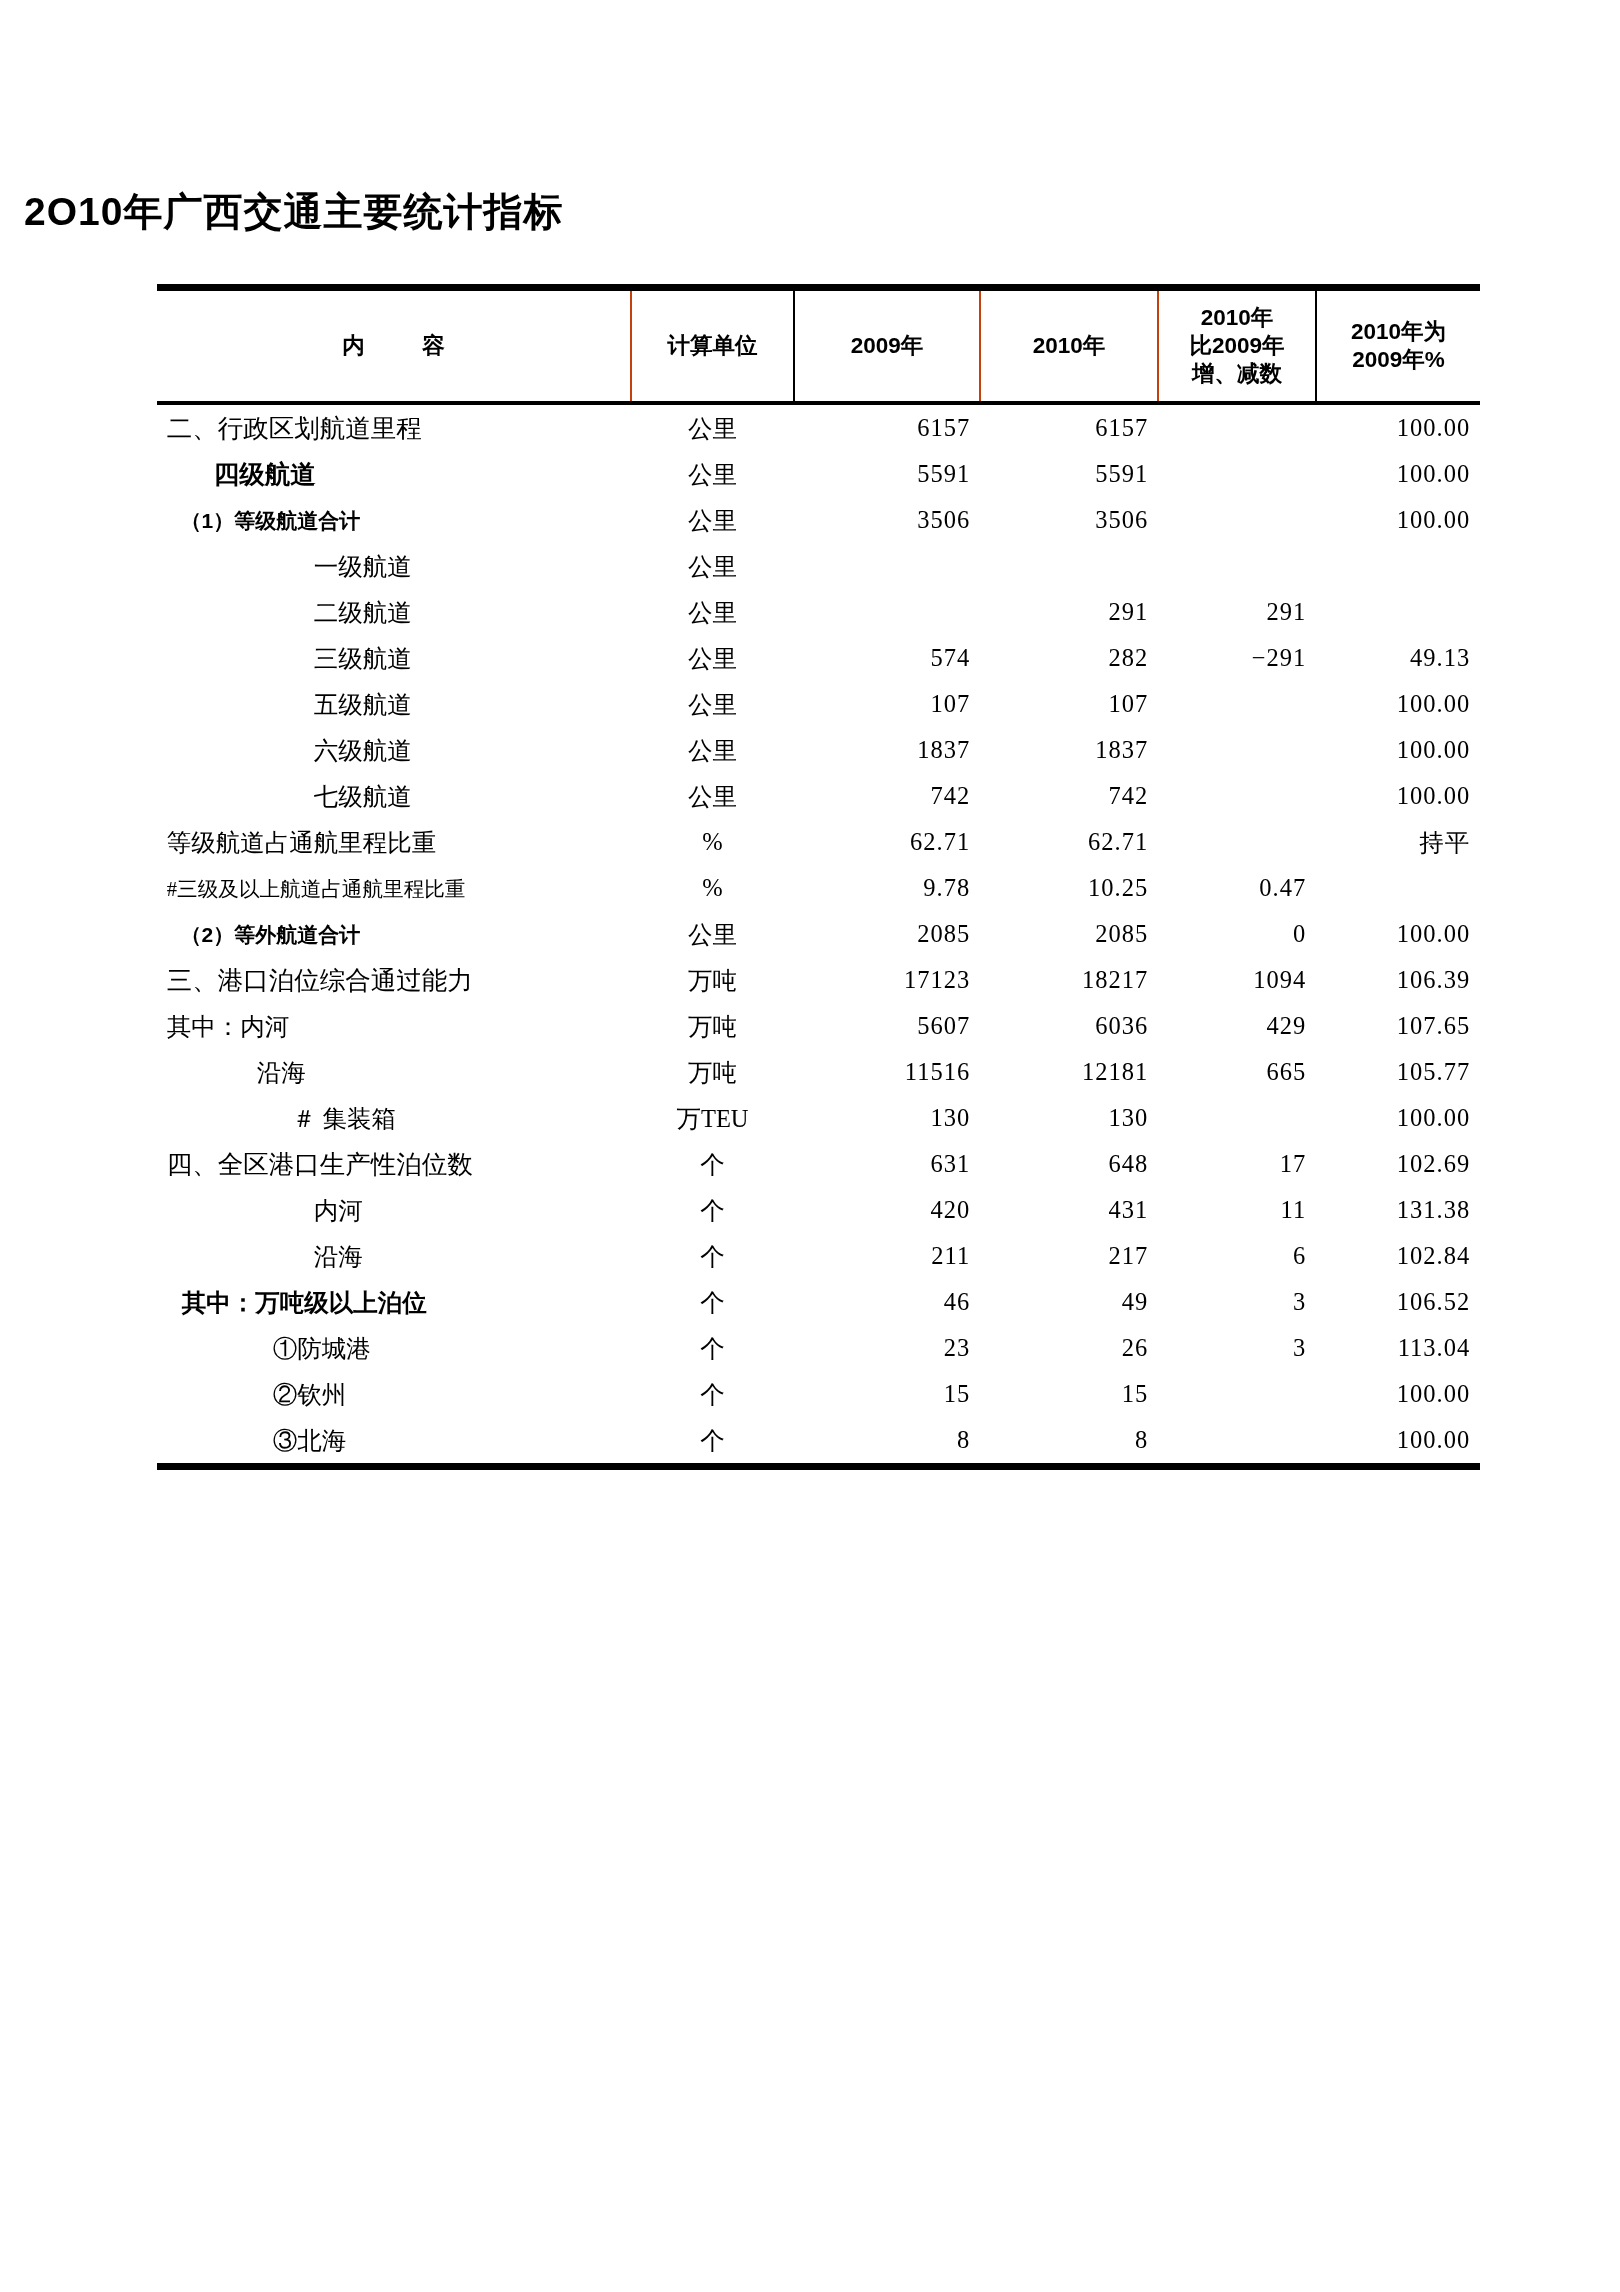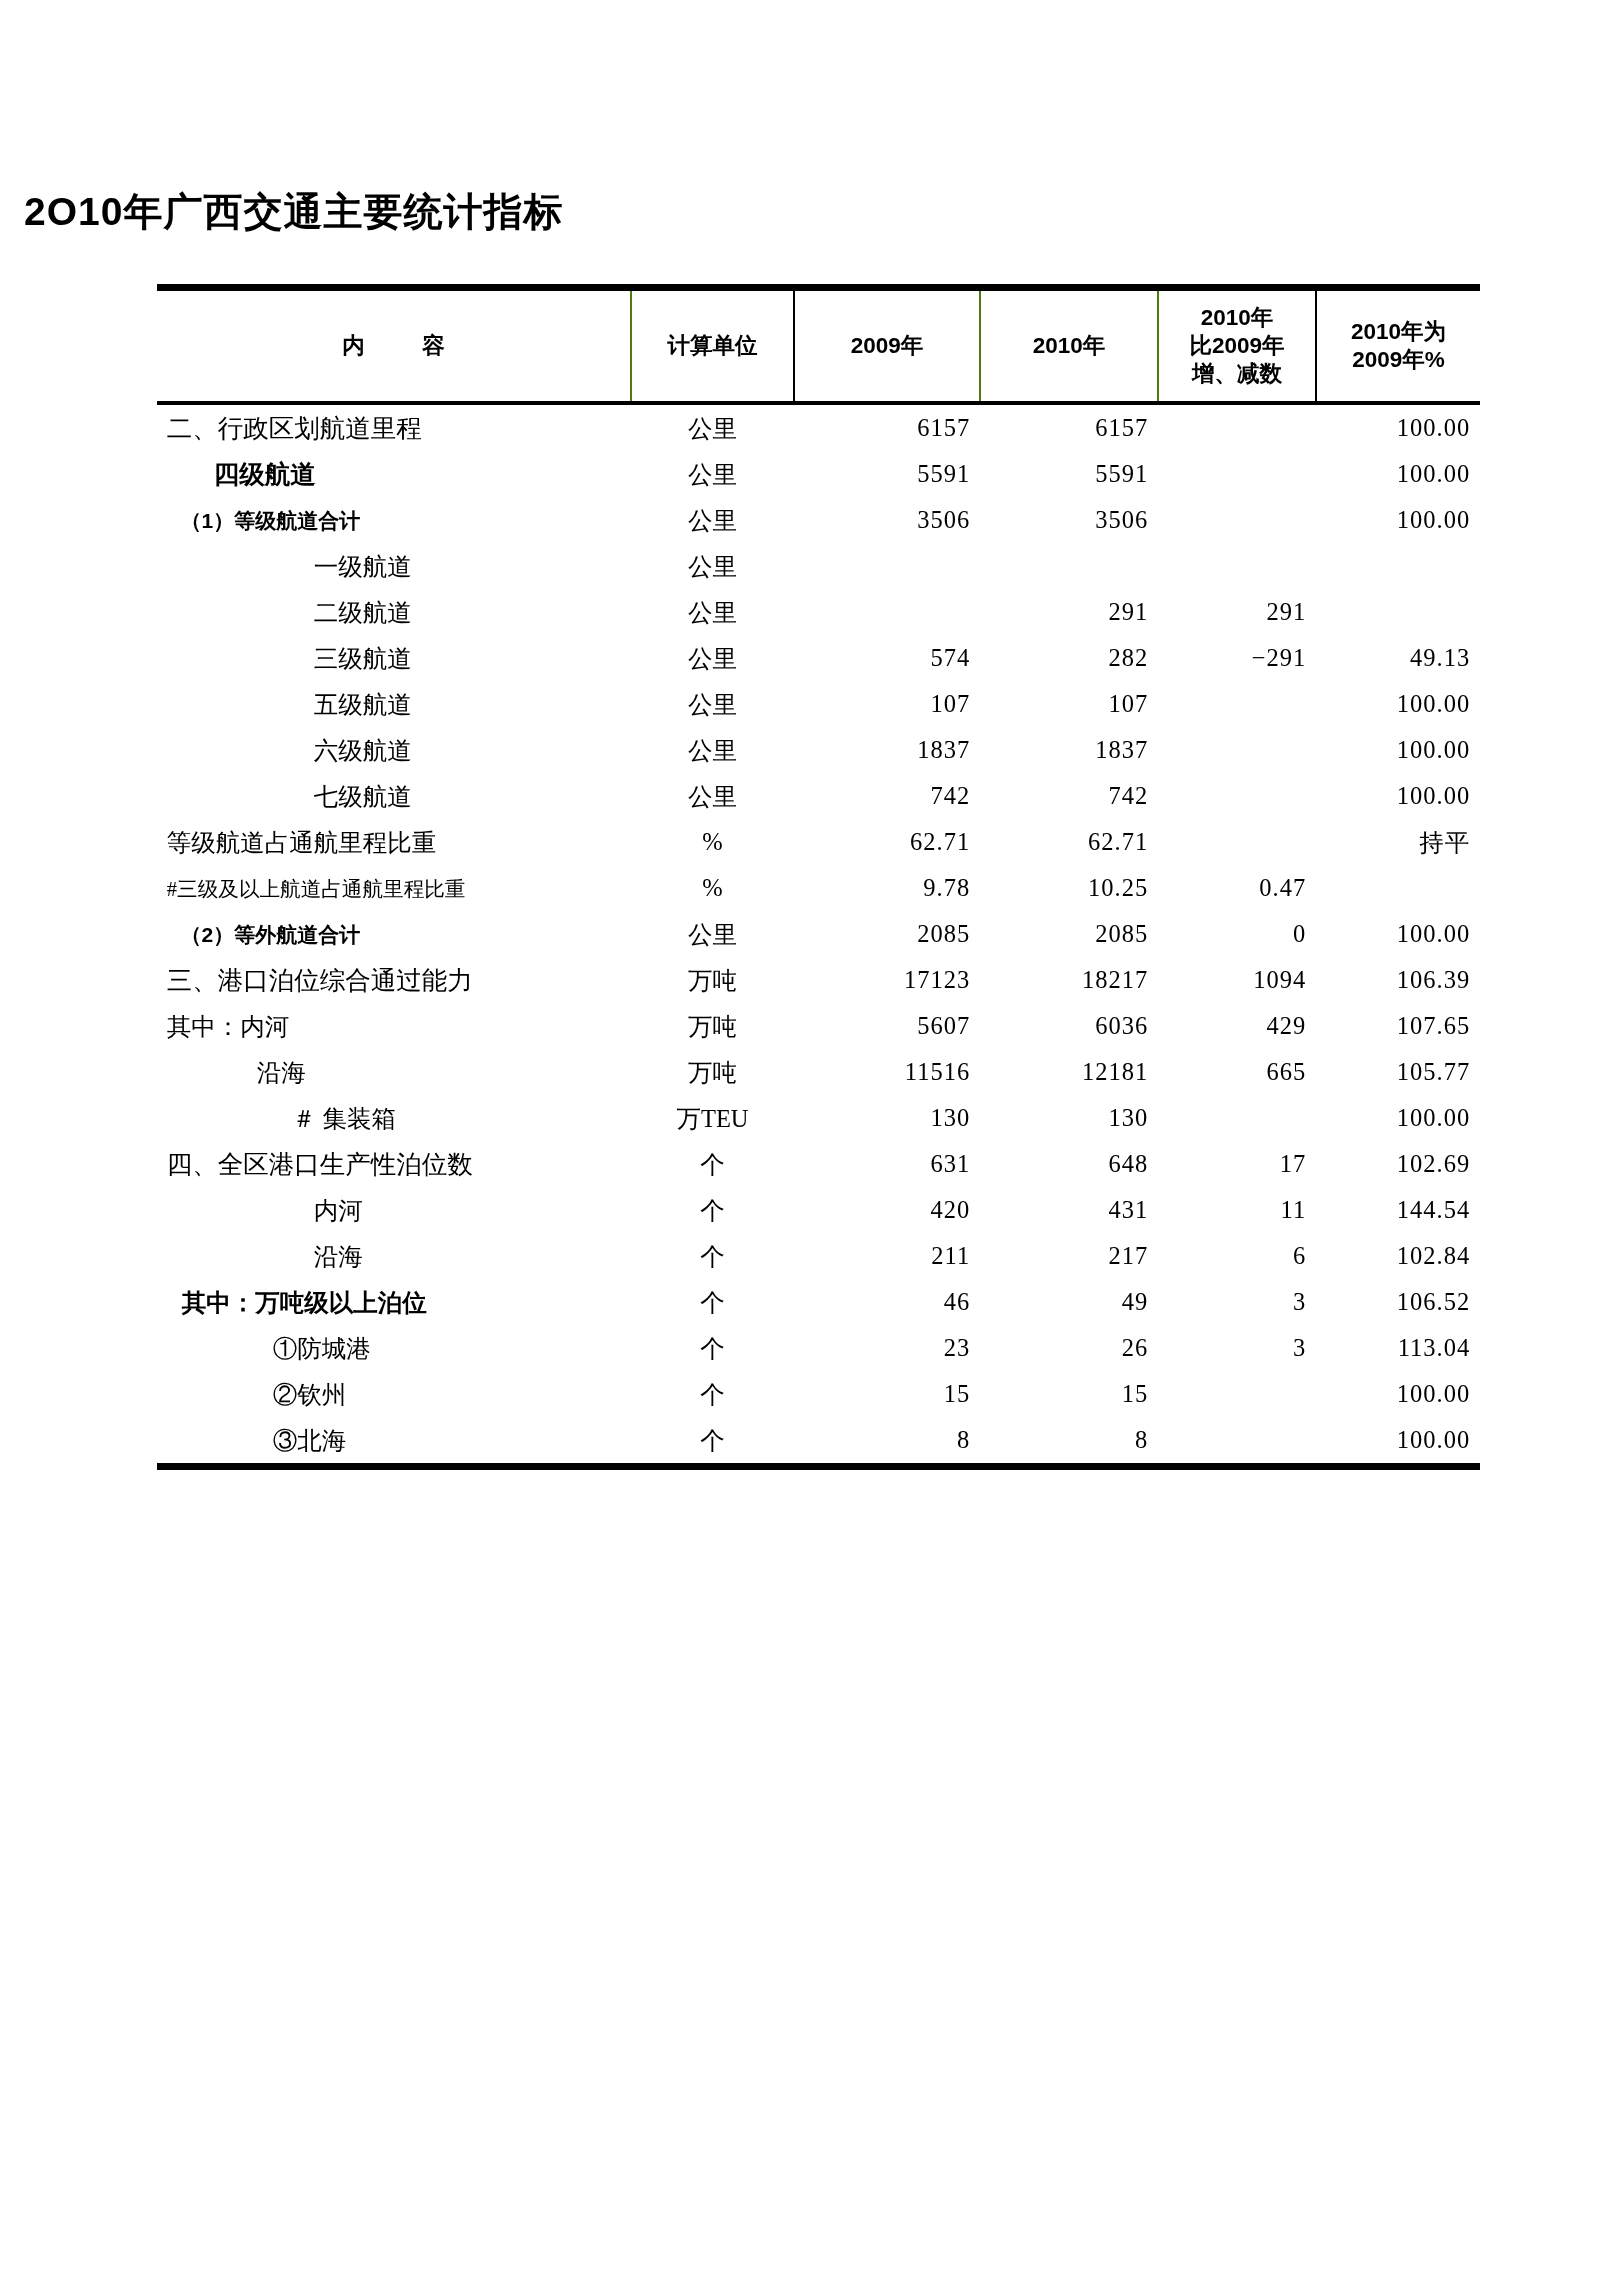--- a/index.html
+++ b/index.html
@@ -68,21 +68,21 @@
     font-size: 22.5px;
     line-height: 28px;
     text-align: center;
     padding: 2px 3.9px;
   }
 
   table.stat thead tr.head-row > th.vsep {
     border-left: 2.9px solid #000;
   }
   table.stat thead tr.head-row > th.vsep-thin {
-    border-left: 2px solid #4d7c0f;
+    border-left: 2px solid #c2410c;
   }
 
   table.stat th.h-name {
     font-size: 29px;
     letter-spacing: 17.6px;
     text-indent: 17.6px;
   }
   table.stat th.h-pct {
     font-size: 21.6px;
     line-height: 29px;
@@ -312,21 +312,21 @@
             <td class="cell-num cell-2010">648</td>
             <td class="cell-num cell-diff">17</td>
             <td class="cell-num cell-pct">102.69</td>
           </tr>
           <tr>
             <td class="cell-name"><span class="nm lvl-3">内河</span></td>
             <td class="cell-unit">个</td>
             <td class="cell-num cell-2009">420</td>
             <td class="cell-num cell-2010">431</td>
             <td class="cell-num cell-diff">11</td>
-            <td class="cell-num cell-pct">144.54</td>
+            <td class="cell-num cell-pct">131.38</td>
           </tr>
           <tr>
             <td class="cell-name"><span class="nm lvl-3">沿海</span></td>
             <td class="cell-unit">个</td>
             <td class="cell-num cell-2009">211</td>
             <td class="cell-num cell-2010">217</td>
             <td class="cell-num cell-diff">6</td>
             <td class="cell-num cell-pct">102.84</td>
           </tr>
           <tr>

